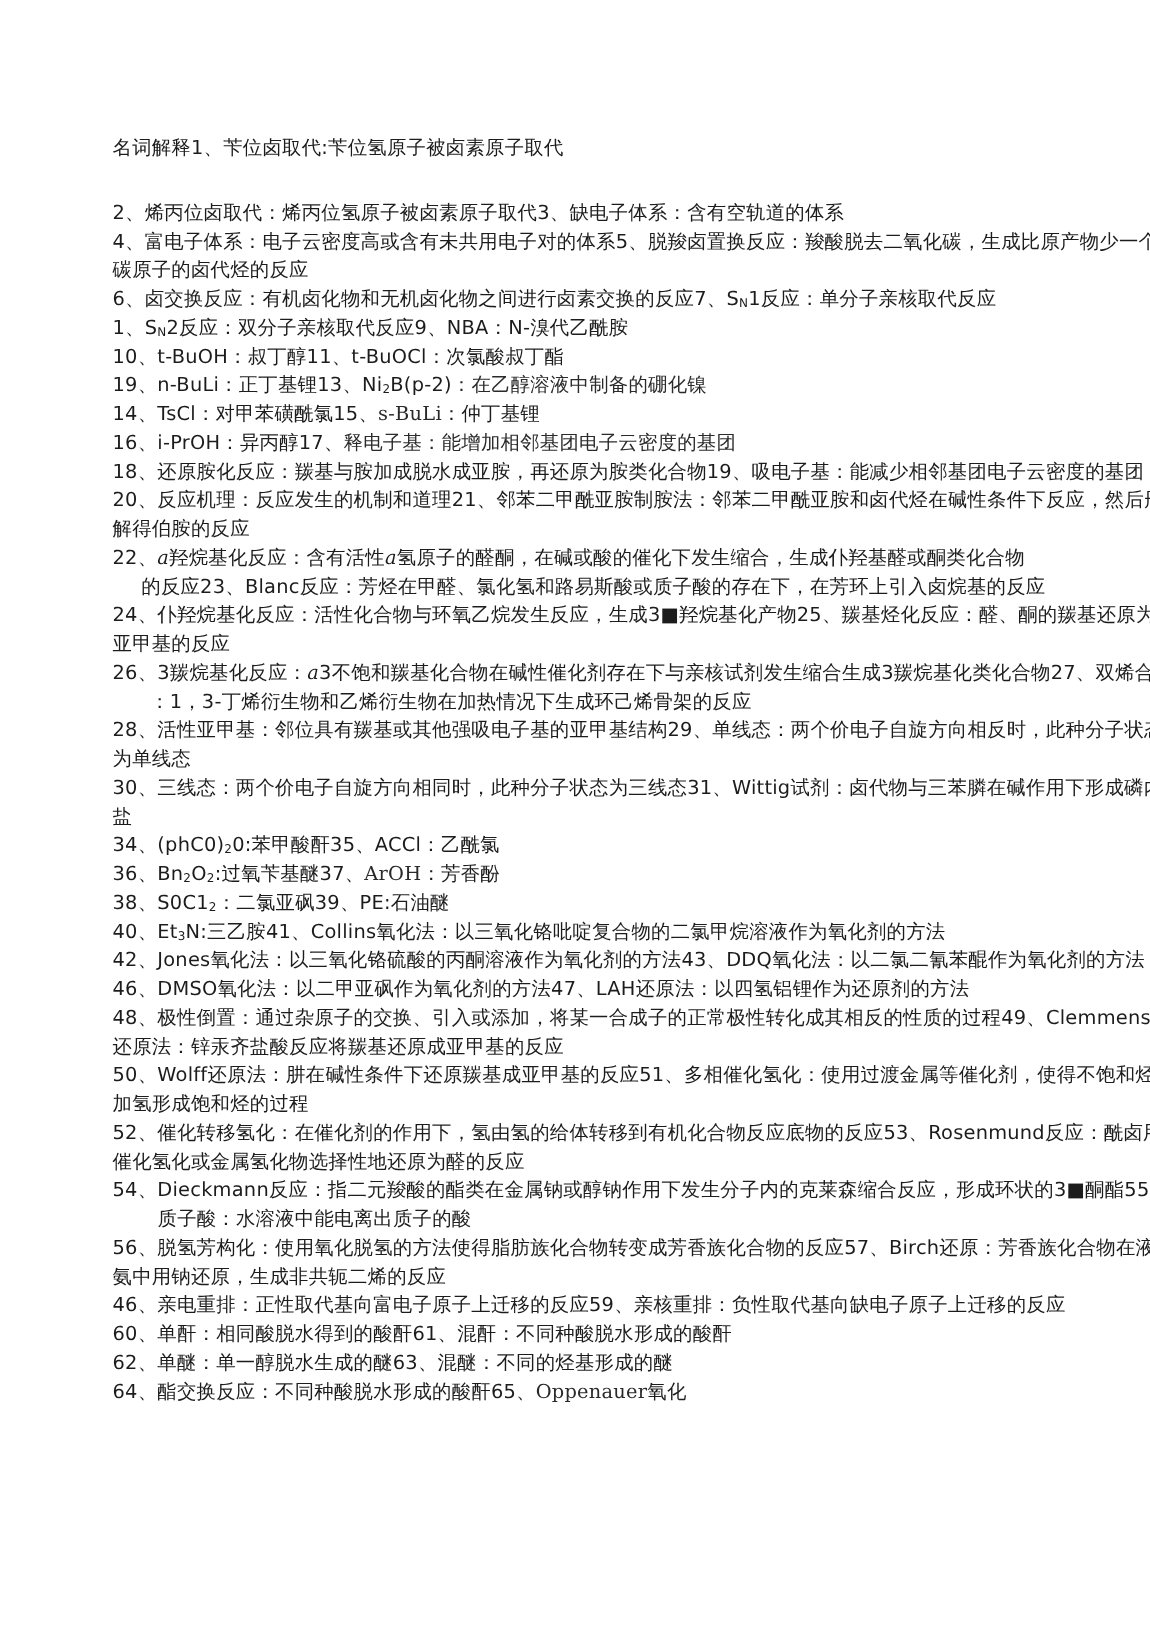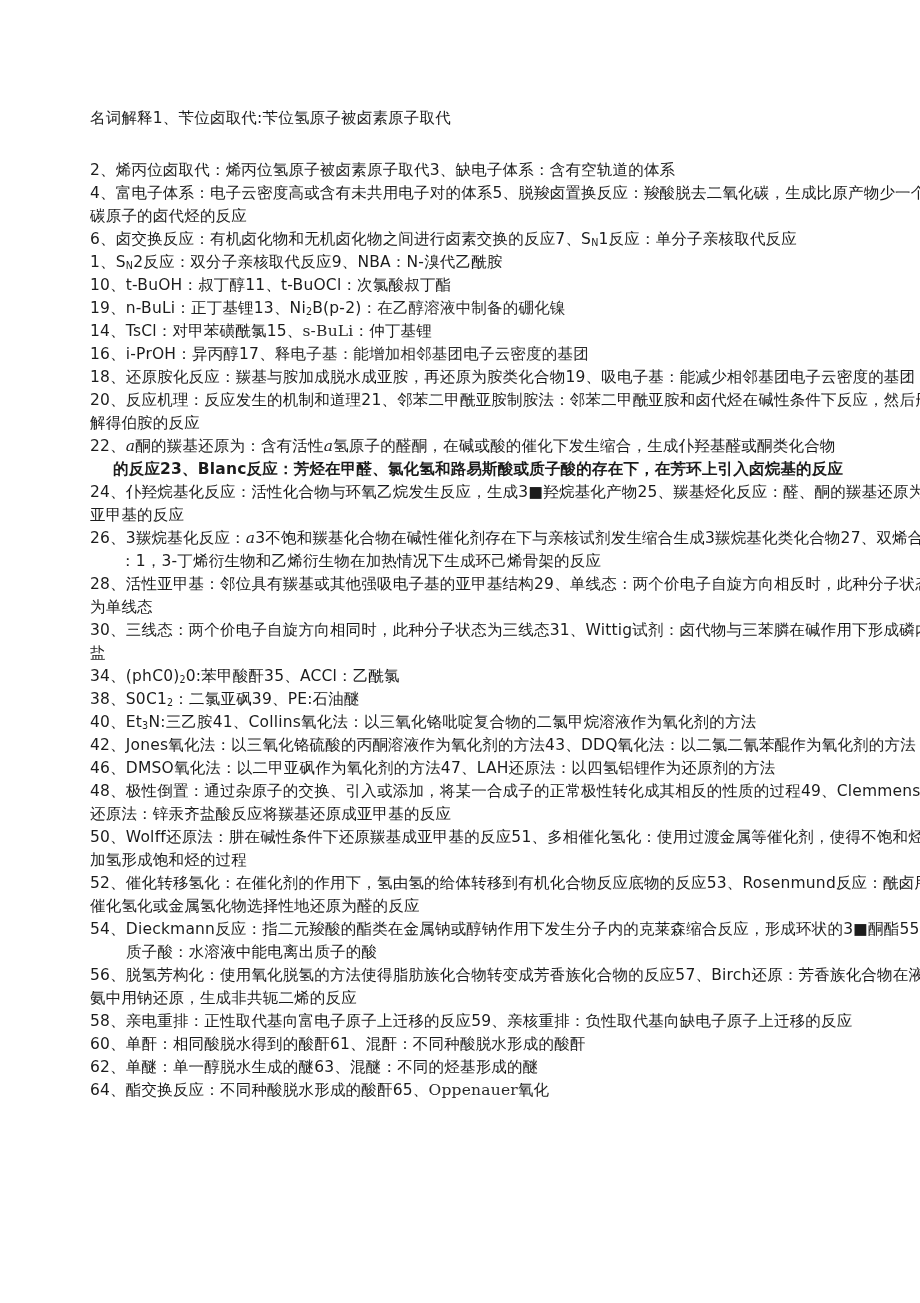--- a/index.html
+++ b/index.html
@@ -57,43 +57,44 @@
       <div class="line"><span>碳原子的卤代烃的反应</span></div>
       <div class="line"><span>6、卤交换反应：有机卤化物和无机卤化物之间进行卤素交换的反应7、S</span><sub class="run-sub">N</sub><span>1反应：单分子亲核取代反应</span></div>
       <div class="line"><span>1、S</span><sub class="run-sub">N</sub><span>2反应：双分子亲核取代反应9、NBA：N-溴代乙酰胺</span></div>
       <div class="line"><span>10、t-BuOH：叔丁醇11、t-BuOCl：次氯酸叔丁酯</span></div>
       <div class="line"><span>19、n-BuLi：正丁基锂13、Ni</span><sub class="run-sub">2</sub><span>B(p-2)</span><span class="run-serif">：在乙醇溶液中制备的硼化镍</span></div>
       <div class="line"><span>14、TsCl：对甲苯磺酰氯15、</span><span class="run-serif">s-BuLi</span><span>：仲丁基锂</span></div>
       <div class="line"><span>16、i-PrOH：异丙醇17、</span><span class="run-serif">释电子基：能增加相邻基团电子云密度的基团</span></div>
       <div class="line"><span>18、还原胺化反应：羰基与胺加成脱水成亚胺，再还原为胺类化合物19、吸电子基：能减少相邻基团电子云密度的基团</span></div>
       <div class="line"><span>20、反应机理：反应发生的机制和道理21、邻苯二甲酰亚胺制胺法：邻苯二甲酰亚胺和卤代烃在碱性条件下反应，然后册</span></div>
       <div class="line"><span>解得伯胺的反应</span></div>
-      <div class="line"><span>22、</span><span class="run-it">a</span><span>酮的羰基还原为：含有活性</span><span class="run-it">a</span><span>氢原子的醛酮，在碱或酸的催化下发生缩合，生成仆羟基醛或酮类化合物</span></div>
-      <div class="line" style="padding-left: 23px; font-weight: bold;"><span>的反应23、Blanc反应：芳烃在甲醛、氯化氢和路易斯酸或质子酸的存在下，在芳环上引入卤烷基的反应</span></div>
+      <div class="line"><span>22、</span><span class="run-it">a</span><span>羟烷基化反应：含有活性</span><span class="run-it">a</span><span>氢原子的醛酮，在碱或酸的催化下发生缩合，生成仆羟基醛或酮类化合物</span></div>
+      <div class="line" style="padding-left: 23px;"><span>的反应23、Blanc反应：芳烃在甲醛、氯化氢和路易斯酸或质子酸的存在下，在芳环上引入卤烷基的反应</span></div>
       <div class="line"><span>24、仆羟烷基化反应：活性化合物与环氧乙烷发生反应，生成3■羟烷基化产物25、羰基烃化反应：醛、酮的羰基还原为</span></div>
       <div class="line"><span>亚甲基的反应</span></div>
       <div class="line"><span>26、3羰烷基化反应：</span><span class="run-it">a</span><span>3不饱和羰基化合物在碱性催化剂存在下与亲核试剂发生缩合生成3羰烷基化类化合物27、双烯合成</span></div>
       <div class="line" style="padding-left: 30px;"><span>：1，3-丁烯衍生物和乙烯衍生物在加热情况下生成环己烯骨架的反应</span></div>
       <div class="line"><span>28、活性亚甲基：邻位具有羰基或其他强吸电子基的亚甲基结构29、单线态：两个价电子自旋方向相反时，此种分子状态</span></div>
       <div class="line"><span>为单线态</span></div>
       <div class="line"><span>30、三线态：两个价电子自旋方向相同时，此种分子状态为三线态31、Wittig试剂：卤代物与三苯膦在碱作用下形成磷内</span></div>
       <div class="line"><span>盐</span></div>
       <div class="line"><span>34、(phC0)</span><sub class="run-sub">2</sub><span>0:苯甲酸酐35、ACCl：乙酰氯</span></div>
+      <div class="line"><span>36、Bn</span><sub class="run-sub">2</sub><span>O</span><sub class="run-sub">2</sub><span>:过氧苄基醚37、</span><span class="run-serif">ArOH</span><span>：芳香酚</span></div>
       <div class="line"><span>38、S0C1</span><sub class="run-sub">2</sub><span>：二氯亚砜39、PE:石油醚</span></div>
       <div class="line"><span>40、Et</span><sub class="run-sub">3</sub><span>N:三乙胺41、Collins氧化法：以三氧化铬吡啶复合物的二氯甲烷溶液作为氧化剂的方法</span></div>
       <div class="line"><span>42、Jones氧化法：以三氧化铬硫酸的丙酮溶液作为氧化剂的方法43、DDQ氧化法：以二氯二氰苯醌作为氧化剂的方法</span></div>
       <div class="line"><span>46、DMSO氧化法：以二甲亚砜作为氧化剂的方法47、LAH还原法：以四氢铝锂作为还原剂的方法</span></div>
       <div class="line"><span>48、极性倒置：通过杂原子的交换、引入或添加，将某一合成子的正常极性转化成其相反的性质的过程49、Clemmensen</span></div>
       <div class="line"><span>还原法：锌汞齐盐酸反应将羰基还原成亚甲基的反应</span></div>
       <div class="line"><span>50、Wolff还原法：肼在碱性条件下还原羰基成亚甲基的反应51、多相催化氢化：使用过渡金属等催化剂，使得不饱和烃</span></div>
       <div class="line"><span>加氢形成饱和烃的过程</span></div>
       <div class="line"><span>52、催化转移氢化：在催化剂的作用下，氢由氢的给体转移到有机化合物反应底物的反应53、Rosenmund反应：酰卤用</span></div>
       <div class="line"><span>催化氢化或金属氢化物选择性地还原为醛的反应</span></div>
       <div class="line"><span>54、Dieckmann反应：指二元羧酸的酯类在金属钠或醇钠作用下发生分子内的克莱森缩合反应，形成环状的3■酮酯55、</span></div>
-      <div class="line" style="padding-left: 36px;"><span>质子酸：水溶液中能电离出质子的酸</span></div>
+      <div class="line" style="padding-left: 36px; font-family: Liberation Serif, serif;"><span>质子酸：水溶液中能电离出质子的酸</span></div>
       <div class="line"><span>56、脱氢芳构化：使用氧化脱氢的方法使得脂肪族化合物转变成芳香族化合物的反应57、Birch还原：芳香族化合物在液</span></div>
       <div class="line"><span>氨中用钠还原，生成非共轭二烯的反应</span></div>
-      <div class="line"><span>58、亲电重排：正性取代基向富电子原子上迁移的反应59、亲核重排：负性取代基向缺电子原子上迁移的反应</span></div>
+      <div class="line"><span>46、亲电重排：正性取代基向富电子原子上迁移的反应59、亲核重排：负性取代基向缺电子原子上迁移的反应</span></div>
       <div class="line"><span>60、单酐：相同酸脱水得到的酸酐61、混酐：不同种酸脱水形成的酸酐</span></div>
       <div class="line"><span>62、单醚：单一醇脱水生成的醚63、混醚：不同的烃基形成的醚</span></div>
       <div class="line"><span>64、酯交换反应：不同种酸脱水形成的酸酐65、</span><span class="run-serif">Oppenauer</span><span>氧化</span></div>
     </div>
 </div>
 
 </body></html>

